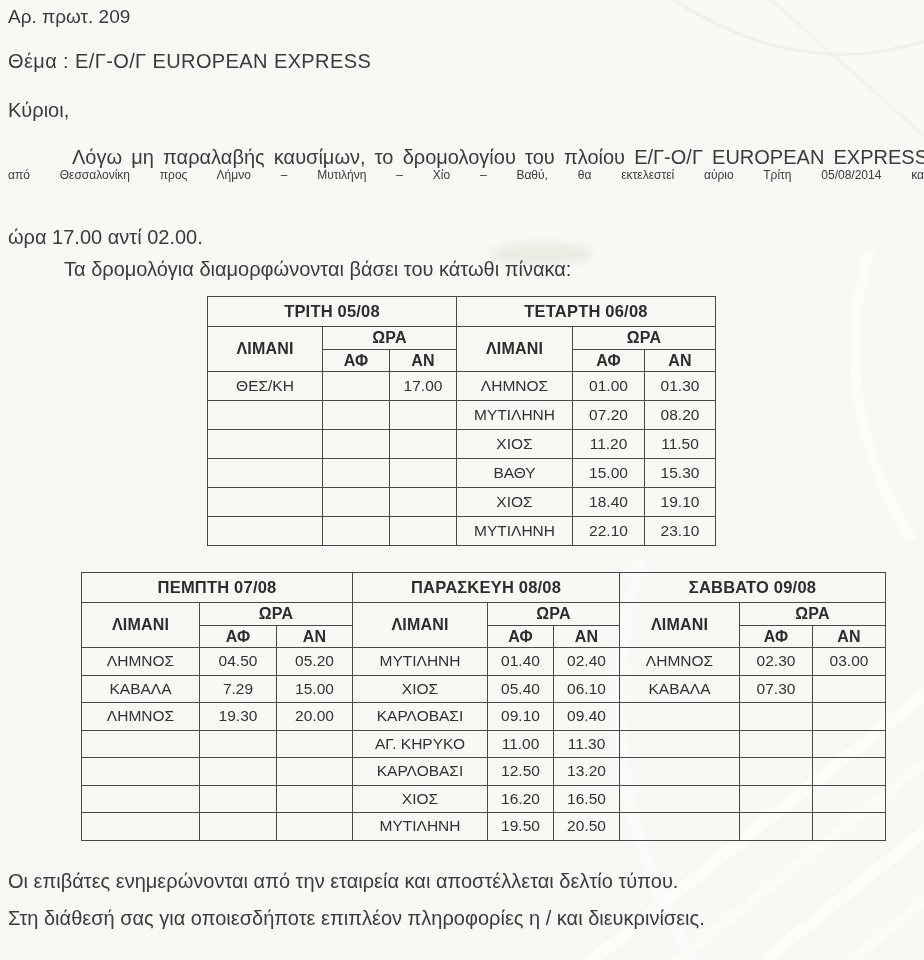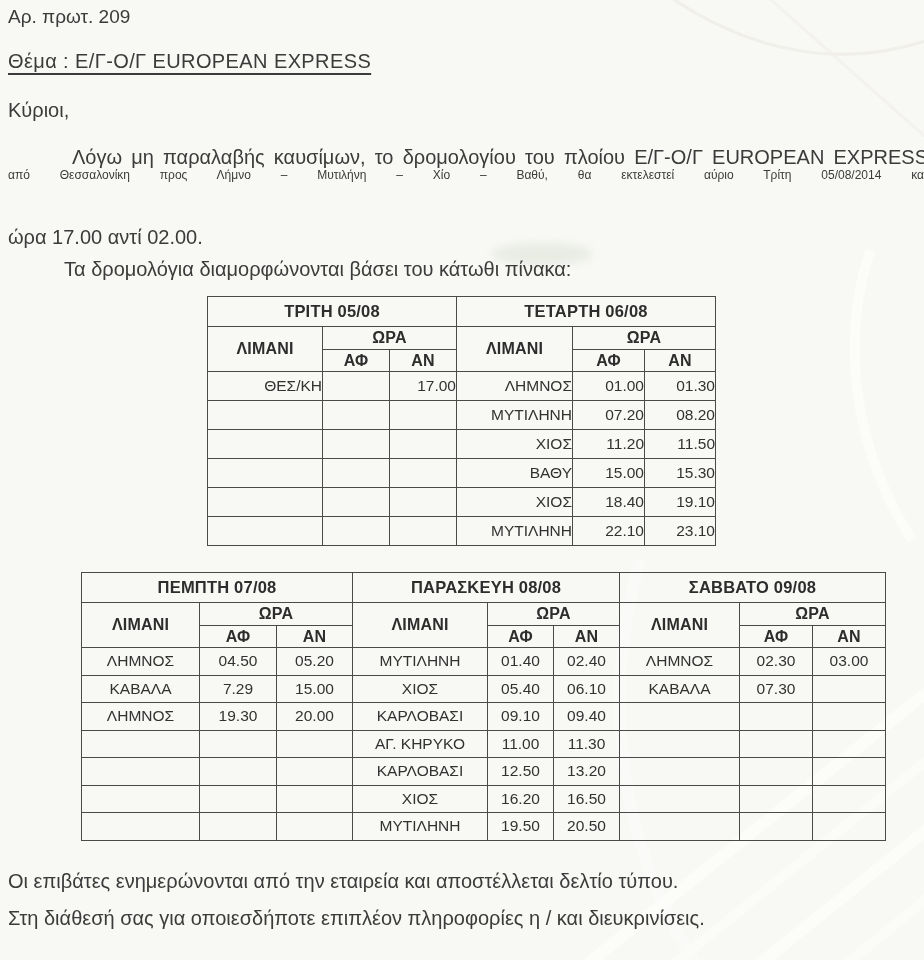--- a/index.html
+++ b/index.html
@@ -17,21 +17,21 @@
   
   .artifacts { position:absolute; left:0; top:0; width:924px; height:960px; pointer-events:none; }
   .smudge {
     position:absolute; left:492px; top:243px; width:100px; height:22px;
     background:rgba(160,185,150,.18); border-radius:50%; filter:blur(4px);
   }
 
   
   .ref        { left:8px;  top:6px;   font-size:19px; }
   .subject    { left:8px;  top:50px;  font-size:20px; letter-spacing:.4px;
-                text-decoration:underline; text-underline-offset:5px; text-decoration-thickness:1.5px; }
+                text-underline-offset:5px; text-decoration-thickness:1.5px; }
   .salutation { left:8px;  top:99px;  font-size:20px; }
   .bl1        { left:72px; top:146px; width:856px; font-size:20px;
                 text-align:justify; text-align-last:justify; }
   .bl2        { left:8px;  top:168px; width:916px; font-size:12px;
                 text-align:justify; text-align-last:justify; }
   .bl3        { left:8px;  top:226px; font-size:20px; }
   .intro      { left:64px; top:258px; font-size:20px; }
   .closing1   { left:8px;  top:870px; font-size:20px;text-align:right; }
   .closing2   { left:8px;  top:907px; font-size:20px; }
 
@@ -41,21 +41,21 @@
     border:1.5px solid #4a4a4a;
     text-align:center; vertical-align:middle; overflow:hidden;
     padding:0;
   }
   .sched th { font-weight:700; color:#2d2d2d; font-size:16px; letter-spacing:.2px; }
   .sched td { font-size:15.5px; color:#323232; }
   .sched .day-row th { height:30px; font-size:16.5px; }
   .sched .wra-row th { height:23px; }
   .sched .afan-row th { height:22px; }
   .t1 { left:207px; top:296px; }
-  .t1 tbody td { height:29px;text-align:right; }
+  .t1 tbody td { height:29px; }
   .t2 { left:81px; top:572px; }
   .t2 tbody td { height:27.5px; }
 </style>
 </head>
 <body>
 
 <main class="page">
 
   <svg class="artifacts" viewBox="0 0 924 960" xmlns="http://www.w3.org/2000/svg">
     <path d="M660,-10 C 750,55 845,70 934,38" fill="none" stroke="#efede9" stroke-width="3" opacity="0.9"></path>

